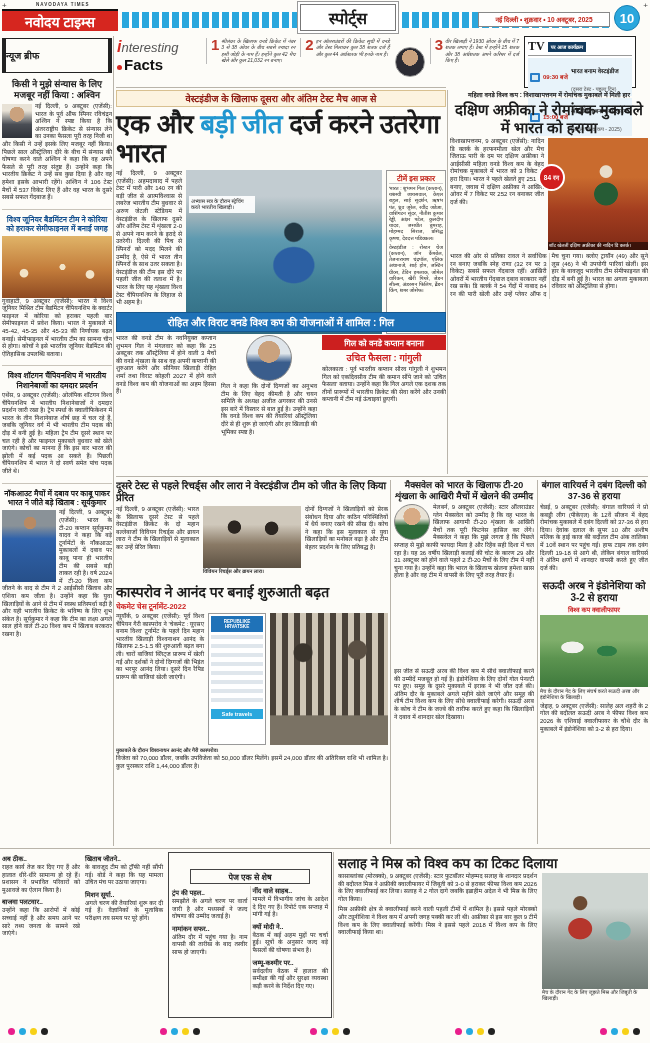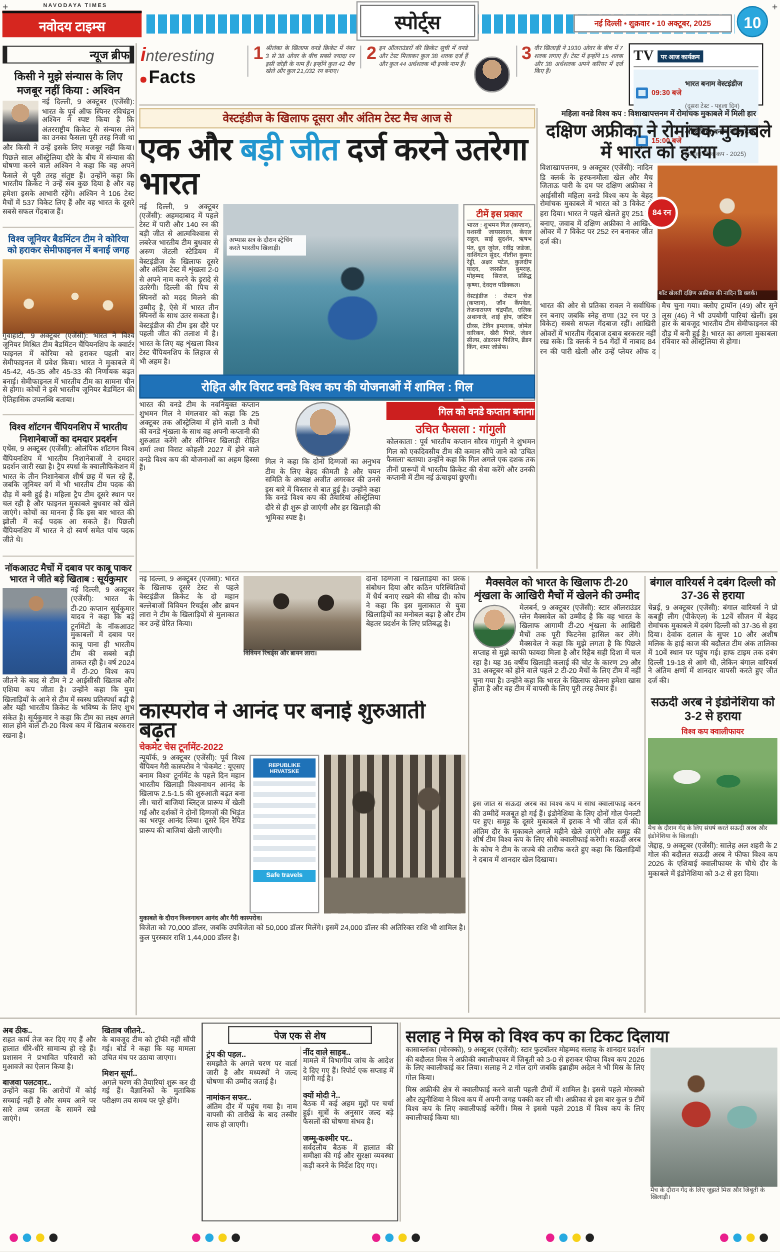--- a/index.html
+++ b/index.html
@@ -10,34 +10,34 @@
   .b{font-weight:bold;}
   p{margin:0 0 3px 0;}
   .body6{font-size:6px;line-height:7.6px;text-align:justify;color:#222;}
   .cap{font-size:5.2px;line-height:6.4px;color:#333;}
   .vrule{position:absolute;width:1px;background:#b9b4aa;}
   .hrule{position:absolute;height:1px;background:#b9b4aa;}
 
   
   .brand-small{font-size:4.5px;letter-spacing:1px;color:#333;font-weight:bold;}
   .brand-box{background:#d6261f;color:#fff;display:flex;align-items:center;justify-content:center;
-             font-size:11px;font-weight:800;border-top:2px solid #111;}
+             font-size:14px;font-weight:800;border-top:2px solid #111;}
   .stripes{background:repeating-linear-gradient(90deg,#2aa7dd 0 7px,#ffffff 7px 10px);}
   .section-box{background:#fff;border:1px solid #777;box-shadow:0 0 0 2px #fff,0 0 0 3px #999;
                display:flex;align-items:center;justify-content:center;font-size:16px;font-weight:800;}
   .date-box{background:#fff;border:1px solid #888;color:#c22015;font-size:6.5px;font-weight:bold;
             display:flex;align-items:center;justify-content:center;}
   .page-circle{background:#2aa7dd;border-radius:50%;color:#fff;font-size:13px;font-weight:800;
                display:flex;align-items:center;justify-content:center;border:1px solid #1580b3;}
   .cross{color:#444;font-size:8px;}
 
   
   .rail{display:flex;flex-direction:column;gap:4px;overflow:hidden;}
   .brief-tab{border:1px solid #222;border-left:4px solid #222;border-right:4px solid #222;
-             font-size:9.5px;font-weight:800;text-align:right;padding:0 0;}
+             font-size:9.5px;font-weight:800;text-align:left;padding:10px 0;}
   .rail h3{margin:2px 0;font-size:9px;line-height:11px;text-align:center;}
   .rail h4{margin:2px 0;font-size:7.6px;line-height:9.4px;text-align:center;}
   .blueh{color:#14508e;}
   .rail .story{border-top:1px solid #c9c4ba;padding-top:3px;}
   .ph{background:#ccc;}
   .ph-ashwin{float:left;width:30px;height:34px;margin:1px 3px 1px 0;
      background:radial-gradient(circle at 50% 30%,#caa27e 0 26%,transparent 27%),linear-gradient(180deg,#e8e2d6 0 20%,#4a4e55 60%,#30333a);}
   .ph-badminton{width:100%;height:62px;background:
      radial-gradient(circle at 20% 60%,#f2e4c8 0 4%,transparent 5%),
      radial-gradient(circle at 55% 50%,#f2e4c8 0 4%,transparent 5%),
@@ -102,21 +102,21 @@
   .ph-sa .pcap{position:absolute;left:0;right:0;bottom:0;background:rgba(0,0,0,.55);color:#fff;
      font-size:4.8px;line-height:5.8px;padding:1px;}
   .cols2{column-count:2;column-gap:5px;column-rule:1px solid #d5d0c6;}
 
   
   .gill-bar{background:#1f72b8;color:#fff;font-weight:800;font-size:10px;text-align:center;padding:2px 0;
      border:1px solid #15578f;}
   .gill-row{display:flex;gap:5px;margin-top:3px;}
   .circle-gill{width:46px;height:46px;border-radius:50%;margin:0 auto 2px auto;border:1px solid #888;background:
      radial-gradient(circle at 50% 36%,#caa27e 0 30%,transparent 31%),linear-gradient(180deg,#dfe5ea 0 40%,#3a5d8c 60%);}
-  .gang-box .g1{background:#cc1f1f;color:#fff;font-weight:800;font-size:8px;text-align:right;padding:2px 1px;}
+  .gang-box .g1{background:#cc1f1f;color:#fff;font-weight:800;font-size:8px;text-align:center;padding:2px 1px;}
   .gang-box .g2{color:#cc1f1f;font-weight:800;font-size:9.5px;text-align:center;margin:1px 0 2px 0;}
 
   
   .rich-head{font-size:10px;line-height:12px;font-weight:800;margin-bottom:2px;}
   .rich-row{display:flex;gap:4px;}
   .ph-rich{width:98px;height:62px;flex:0 0 98px;background:
      radial-gradient(circle at 32% 34%,#2b2520 0 8%,transparent 9%),
      radial-gradient(circle at 70% 36%,#2b2520 0 8%,transparent 9%),
      linear-gradient(180deg,#cfc8bb 0 30%,#8a7a66 62%,#5d5244);}
 
@@ -125,21 +125,21 @@
   .sec-head10{font-size:10px;line-height:12px;font-weight:800;text-align:center;margin-bottom:1px;}
   .circle-max{float:left;width:36px;height:36px;border-radius:50%;margin:0 3px 1px 0;border:1px solid #888;background:
      radial-gradient(circle at 50% 34%,#d8ab85 0 30%,transparent 31%),linear-gradient(180deg,#e8e2d6 0 40%,#2f6b3a 60%);}
   .red-kick{color:#cc1f1f;font-weight:800;font-size:6.5px;text-align:center;margin:1px 0;}
   .ph-saudi{position:relative;width:100%;height:72px;background:
      radial-gradient(ellipse at 30% 45%,#f2f2ee 0 10%,transparent 11%),
      radial-gradient(ellipse at 62% 50%,#2e7d46 0 10%,transparent 11%),
      linear-gradient(180deg,#7fae6b 0 35%,#5c9450 60%,#3f7a3d);}
 
   
-  .chess-head{font-size:18px;line-height:16px;font-weight:800;}
+  .chess-head{font-size:14px;line-height:16px;font-weight:800;}
   .chess-row{display:flex;gap:4px;margin-top:2px;}
   .poster{width:58px;height:132px;flex:0 0 58px;border:1px solid #999;background:#fff;padding:2px;}
   .poster .pband{background:#1f72b8;height:16px;color:#fff;font-size:4.6px;line-height:5.4px;
      display:flex;flex-direction:column;align-items:center;justify-content:center;font-weight:bold;}
   .poster .plines{margin-top:3px;height:70px;background:repeating-linear-gradient(180deg,#dfe6ec 0 4px,#fff 4px 9px);}
   .poster .pchip{margin-top:4px;background:#2aa7dd;color:#fff;font-size:5.4px;font-weight:bold;
      text-align:center;padding:2px 0;}
   .ph-chess{width:118px;height:132px;flex:0 0 118px;background:
      radial-gradient(circle at 28% 30%,#3a342c 0 7%,transparent 8%),
      radial-gradient(circle at 74% 28%,#5a4f43 0 7%,transparent 8%),
@@ -153,21 +153,21 @@
   .ph-salah{width:106px;height:116px;flex:0 0 106px;background:
      radial-gradient(circle at 36% 26%,#6b4a33 0 6%,transparent 7%),
      radial-gradient(ellipse at 36% 48%,#b5362c 0 12%,transparent 13%),
      radial-gradient(ellipse at 72% 50%,#7fb3ad 0 11%,transparent 12%),
      linear-gradient(180deg,#cfd6d2 0 30%,#9aa39e 60%,#6f7a74);}
 
   
   .cont{display:flex;gap:5px;}
   .cont .col{width:78px;}
   .cont .lead{font-weight:800;font-size:6.6px;margin:2px 0 1px 0;}
-  .cont-box{width:164px;border:1px solid #444;padding:2px 3px;}
+  .cont-box{width:164px;border:1px solid #444;padding:16px 3px;}
   .cont-box .cb-head{font-weight:800;font-size:8px;text-align:center;border:1px solid #444;margin:0 18px 2px 18px;padding:1px 0;}
   .cont-box .inner{column-count:2;column-gap:5px;column-rule:1px solid #d5d0c6;}
   .cont-item{break-inside:avoid;}
 
   
   .dots{position:absolute;display:flex;gap:4px;}
   .dot{width:7px;height:7px;border-radius:50%;}
 </style>
 </head>
 <body>
@@ -288,20 +288,21 @@
       <div class="gang-box" style="flex:1;">
         <div class="g1">गिल को वनडे कप्तान बनाना</div>
         <div class="g2">उचित फैसला : गांगुली</div>
         <p class="body6">कोलकाता : पूर्व भारतीय कप्तान सौरव गांगुली ने शुभमन गिल को एकदिवसीय टीम की कमान सौंपे जाने को 'उचित फैसला' बताया। उन्होंने कहा कि गिल अगले एक दशक तक तीनों प्रारूपों में भारतीय क्रिकेट की सेवा करेंगे और उनकी कप्तानी में टीम नई ऊंचाइयां छुएगी।</p>
       </div>
     </div>
   </div>
   <div class="hrule" style="left:116px;top:476px;width:532px;"></div>
 
   <div class="abs" style="left:116px;top:480px;width:272px;height:100px;overflow:hidden;">
+    <div class="rich-head">दूसरे टेस्ट से पहले रिचर्ड्स और लारा ने वेस्टइंडीज टीम को जीत के लिए किया प्रेरित</div>
     <div class="rich-row">
       <p class="body6" style="flex:1;">नई दिल्ली, 9 अक्टूबर (एजेंसी): भारत के खिलाफ दूसरे टेस्ट से पहले वेस्टइंडीज क्रिकेट के दो महान बल्लेबाजों विवियन रिचर्ड्स और ब्रायन लारा ने टीम के खिलाड़ियों से मुलाकात कर उन्हें प्रेरित किया।</p>
       <div style="flex:0 0 98px;">
         <div class="ph-rich"></div>
         <div class="cap b">विवियन रिचर्ड्स और ब्रायन लारा।</div>
       </div>
       <p class="body6" style="flex:1;">दोनों दिग्गजों ने खिलाड़ियों को प्रेरक संबोधन दिया और कठिन परिस्थितियों में धैर्य बनाए रखने की सीख दी। कोच ने कहा कि इस मुलाकात से युवा खिलाड़ियों का मनोबल बढ़ा है और टीम बेहतर प्रदर्शन के लिए प्रतिबद्ध है।</p>
     </div>
   </div>
 

